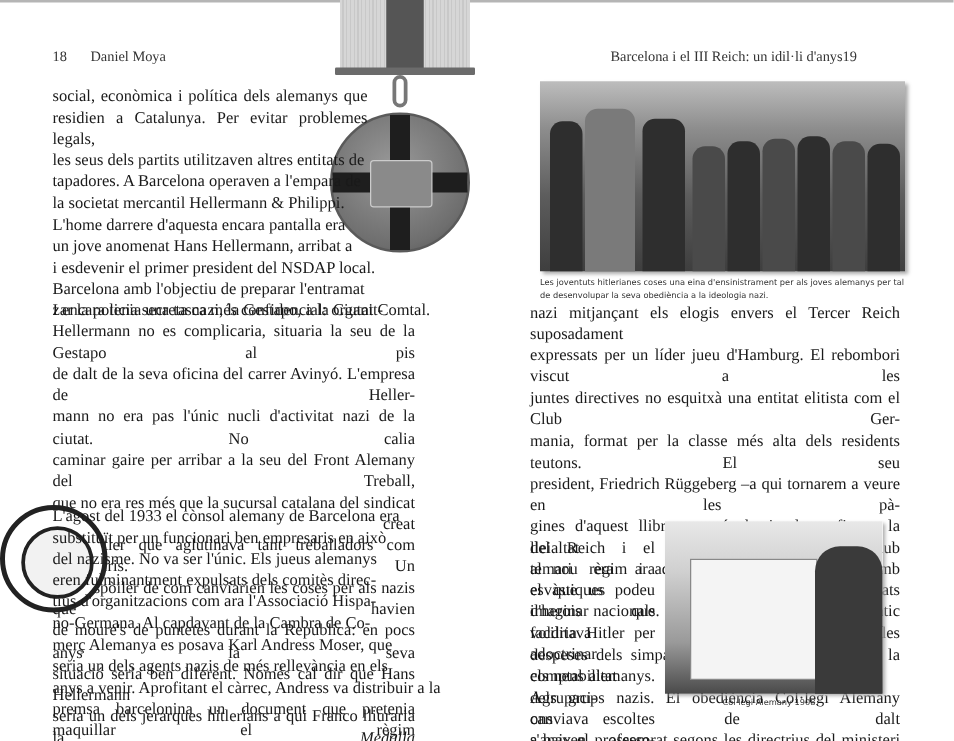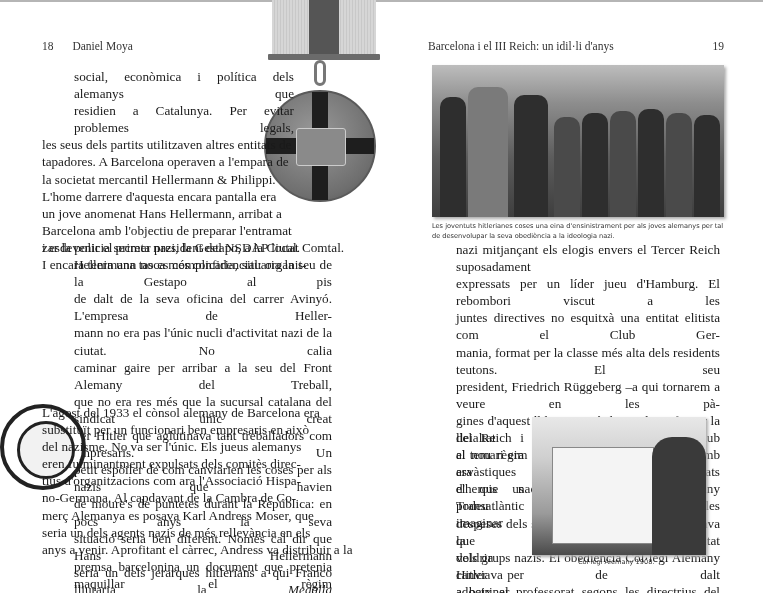--- a/index.html
+++ b/index.html
@@ -4,24 +4,24 @@
 <style>
   html,body{margin:0;padding:0;background:#fff;}
   body{width:763px;height:593px;position:relative;overflow:hidden;font-family:"Liberation Serif","DejaVu Serif",serif;color:#1a1a1a;}
   .topline{position:absolute;left:0;top:0;width:763px;height:2px;background:#b5b5b5;}
   .page{position:absolute;top:0;height:593px;}
   .page-left{left:0;width:380px;}
   .page-right{left:380px;width:383px;}
   .running-head{position:absolute;top:40px;font-size:11.5px;color:#333;}
   .rh-left{left:42px;}
   .rh-left .num{margin-right:16px;}
-  .rh-right{left:48px;width:296px;display:flex;justify-content:space-between;}
+  .rh-right{left:59px;width:296px;display:flex;justify-content:center;}
   .body-text{position:absolute;font-size:13.2px;line-height:17.1px;text-align:justify;}
   .line{display:block;white-space:nowrap;}
-  .line.j{text-align:justify;text-align-last:justify;white-space:normal;margin-left:32px;}
+  .line.j{text-align:justify;text-align-last:justify;white-space:normal;}
   .line.r{text-align:left;}
   
   .ribbon{position:absolute;left:272px;top:0;width:104px;height:60px;
     background:repeating-linear-gradient(90deg,#d6d6d6 0 2px,#c8c8c8 2px 3px);}
   .ribbon .stripe{position:absolute;left:37px;top:0;width:30px;height:60px;background:#555;}
   .ribbon-bar{position:absolute;left:268px;top:54px;width:112px;height:6px;background:#6b6b6b;border-radius:1px;}
   .ring{position:absolute;left:314px;top:60px;width:12px;height:26px;border:3px solid #777;border-radius:8px;box-sizing:border-box;}
   .medal{position:absolute;left:264px;top:90px;width:108px;height:108px;border-radius:50%;
     background:radial-gradient(circle at 45% 40%,#9a9a9a,#6e6e6e 70%,#4e4e4e);border:2px solid #5a5a5a;}
   .medal .v{position:absolute;left:46px;top:0;width:16px;height:108px;background:#1e1e1e;}
@@ -68,22 +68,22 @@
   </div>
 
   <div class="body-text" style="left:42px;top:68px;width:252px;">
     <span class="line j">social, econòmica i política dels alemanys que</span>
     <span class="line j">residien a Catalunya. Per evitar problemes legals,</span>
     <span class="line">les seus dels partits utilitzaven altres entitats de</span>
     <span class="line">tapadores. A Barcelona operaven a l'empara de</span>
     <span class="line">la societat mercantil Hellermann &amp; Philippi.</span>
     <span class="line">L'home darrere d'aquesta encara pantalla era</span>
     <span class="line">un jove anomenat Hans Hellermann, arribat a</span>
+    <span class="line">i esdevenir el primer president del NSDAP local.</span>
     <span class="line">Barcelona amb l'objectiu de preparar l'entramat</span>
-    <span class="line">i esdevenir el primer president del NSDAP local.</span>
     <span class="line">I encara tenia una tasca més confidencial: organit-</span>
   </div>
   <div class="body-text" style="left:42px;top:239px;width:290px;">
     <span class="line">zar la policia secreta nazi, la Gestapo, a la Ciutat Comtal.</span>
     <span class="line j">Hellermann no es complicaria, situaria la seu de la Gestapo al pis</span>
     <span class="line j">de dalt de la seva oficina del carrer Avinyó. L'empresa de Heller-</span>
     <span class="line j">mann no era pas l'únic nucli d'activitat nazi de la ciutat. No calia</span>
     <span class="line j">caminar gaire per arribar a la seu del Front Alemany del Treball,</span>
     <span class="line j">que no era res més que la sucursal catalana del sindicat únic creat</span>
     <span class="line j">per Hitler que aglutinava tant treballadors com empresaris. Un</span>

